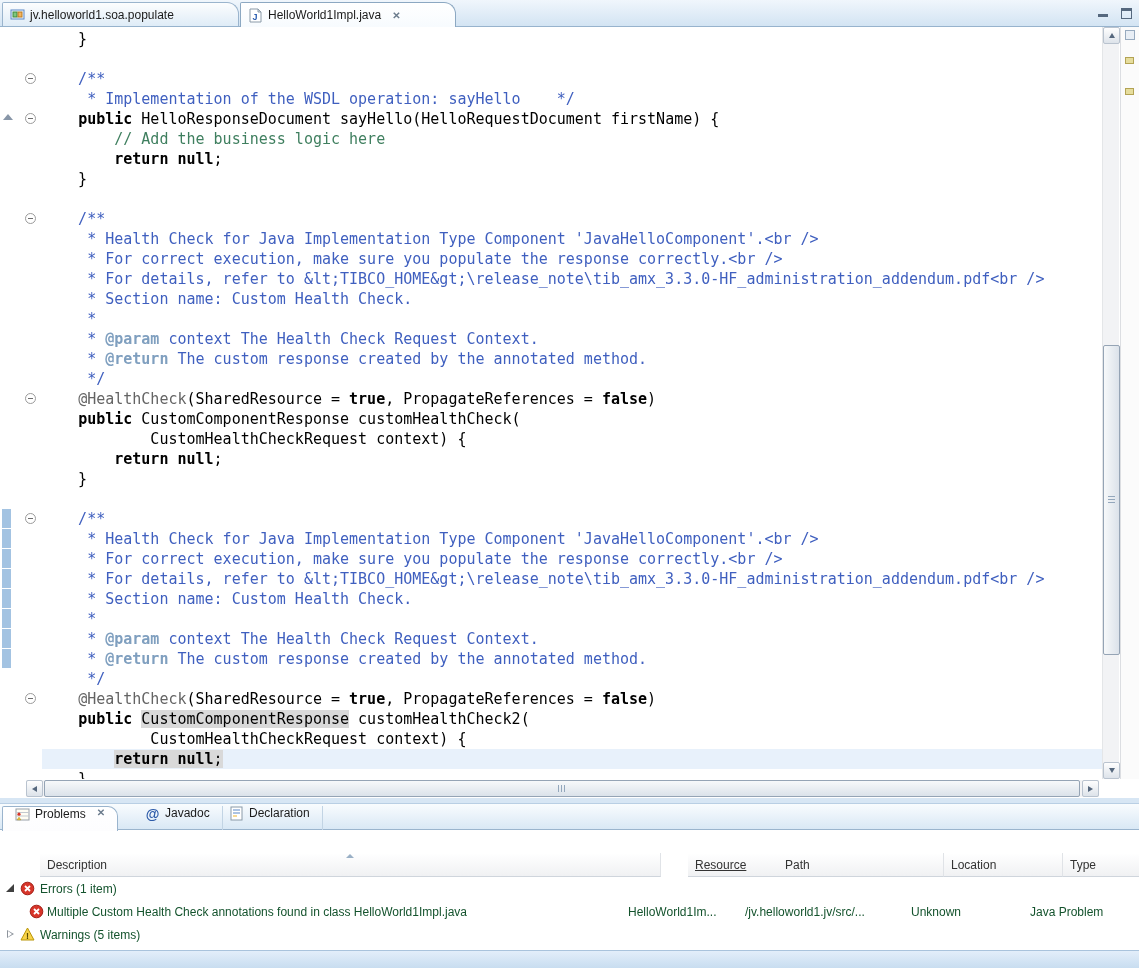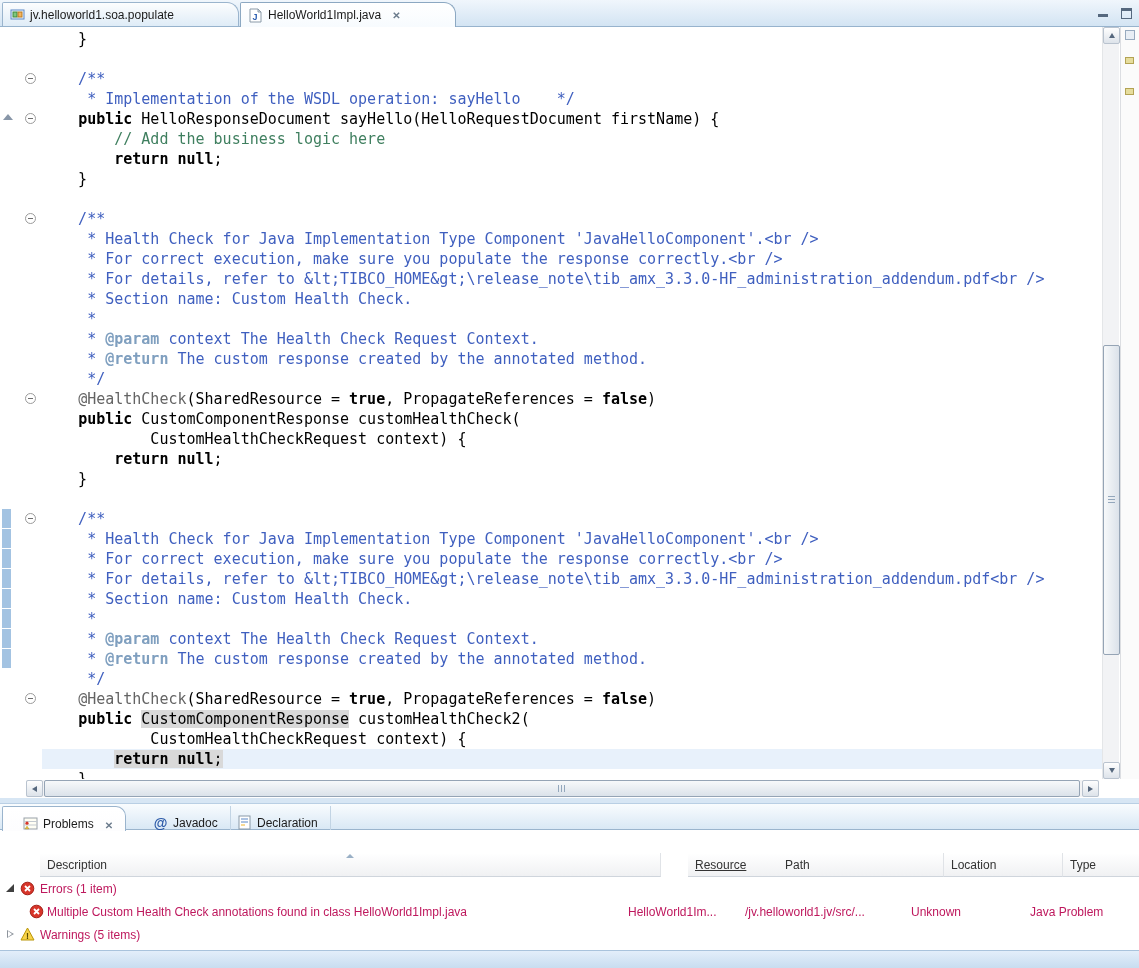--- a/index.html
+++ b/index.html
@@ -73,42 +73,42 @@
             border-left:1px solid #dcdee2; }
   .oruler-head { position:absolute; top:3px; left:4px; width:10px; height:10px;
                  border:1px solid #97aabf; background:#e8eef5; }
   .omarker { position:absolute; left:4px; width:9px; height:7px; background:#e6dd9d; border:1px solid #b3a354; }
 
   
   #problems { position:absolute; left:0; top:803px; width:1139px; height:147px; background:#fff; }
   .ptabbar { position:absolute; left:0; top:0; width:100%; height:27px;
              background:linear-gradient(#f9fcfe,#d9e8f5); border-top:1px solid #b9cfe4;
              border-bottom:1px solid #9ab4cd; z-index:2; }
-  .ptab { position:absolute; top:2px; height:24px; display:flex; align-items:flex-end; gap:5px;
-          padding:0 12px 0 20px; font-size:12px; color:#1b1b1b; border-right:1px solid #c2d4e4; white-space:nowrap; }
+  .ptab { position:absolute; top:2px; height:24px; display:flex; align-items:flex-start; gap:5px;
+          padding:0 12px 0 12px; font-size:12px; color:#1b1b1b; border-right:1px solid #c2d4e4; white-space:nowrap; }
   .ptab.active { background:linear-gradient(#ffffff,#fdfdfe); border:1px solid #9ab4cd; border-bottom:none;
                  border-radius:2px 10px 0 0; height:25px; z-index:3; }
   #tab-problems { left:2px; } #tab-javadoc { left:133px; } #tab-declaration { left:217px; }
   .picon { display:inline-flex; width:15px; height:15px; align-items:center; justify-content:center; }
   .picon.at { color:#2c5aa8; font-weight:bold; font-size:14px; }
 
   .psummary { position:absolute; left:0; top:28px; width:100%; height:22px; background:#fff;
               font-size:12px; color:#000; padding:5px 0 0 8px; border-bottom:1px solid #ececec; }
 
   .phead { position:absolute; left:0; top:50px; width:100%; height:24px;margin-left:40px; }
   .hcell { position:absolute; top:0; height:24px; background:linear-gradient(#ffffff,#f0f1f3);
            border-right:1px solid #e0e3e7; border-bottom:1px solid #cfd5dc;
            font-size:12px; color:#333; padding:5px 0 0 7px; }
   .c-desc { left:0; width:621px; } .c-res { left:648px; width:117px;text-decoration:underline; }
   .c-path { left:738px; width:166px; } .c-loc { left:904px; width:119px; } .c-type { left:1023px; width:116px; }
   .sort-arrow { position:absolute; top:1px; left:50%; margin-left:-4px; width:0; height:0;
                 border-left:4px solid transparent; border-right:4px solid transparent;
                 border-bottom:4px solid #9ab0c6; }
 
-  .prow { position:absolute; left:0; width:100%; height:23px; font-size:12px; color:#be185d;padding-left:20px; }
+  .prow { position:absolute; left:0; width:100%; height:23px; font-size:12px; color:#14532d;padding-left:20px; }
   #row-errors { top:74px; } #row-error-item { top:97px; } #row-warnings { top:120px; }
   .rowicon { position:absolute; top:4px; width:15px; height:15px; }
   .rtext { position:absolute; top:5px; white-space:nowrap; }
   .twisty-exp { position:absolute; left:6px; top:7px; width:0; height:0;
                 border-left:8px solid transparent; border-bottom:8px solid #404040; }
   .twisty-col { position:absolute; left:7px; top:7px; width:0; height:0;
                 border-top:4.5px solid transparent; border-bottom:4.5px solid transparent;
                 border-left:7px solid #8d949c; }
   .twisty-col-in { position:absolute; left:-6px; top:-3px; width:0; height:0;
                 border-top:3px solid transparent; border-bottom:3px solid transparent;

